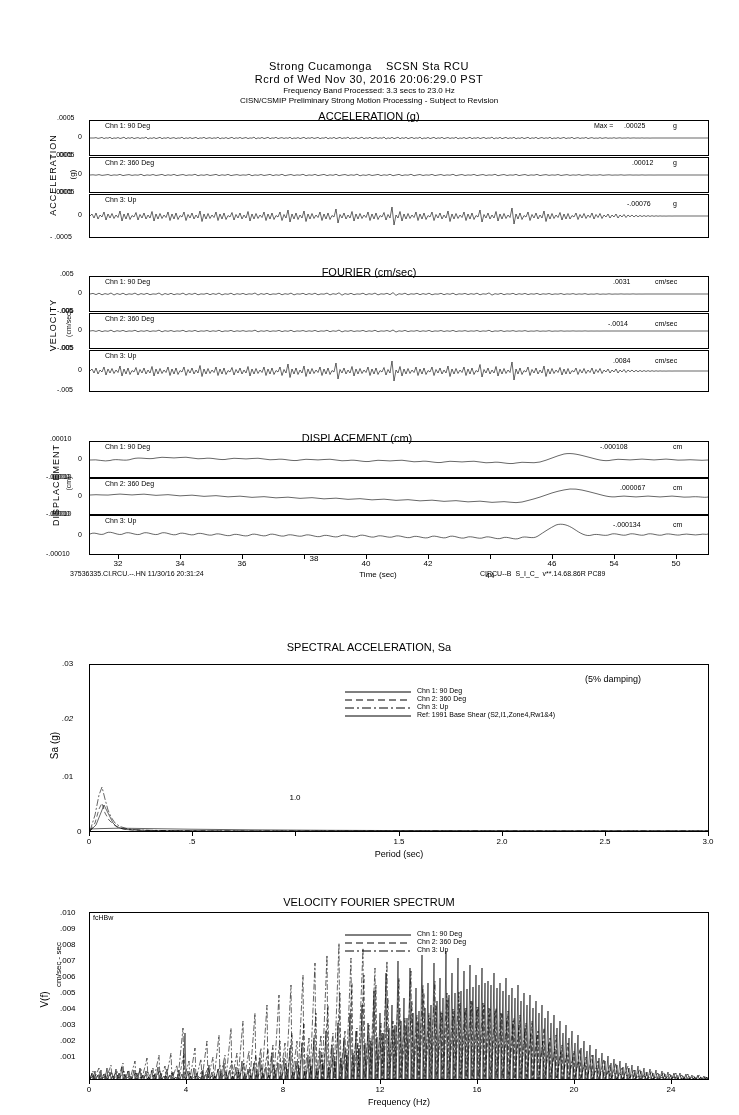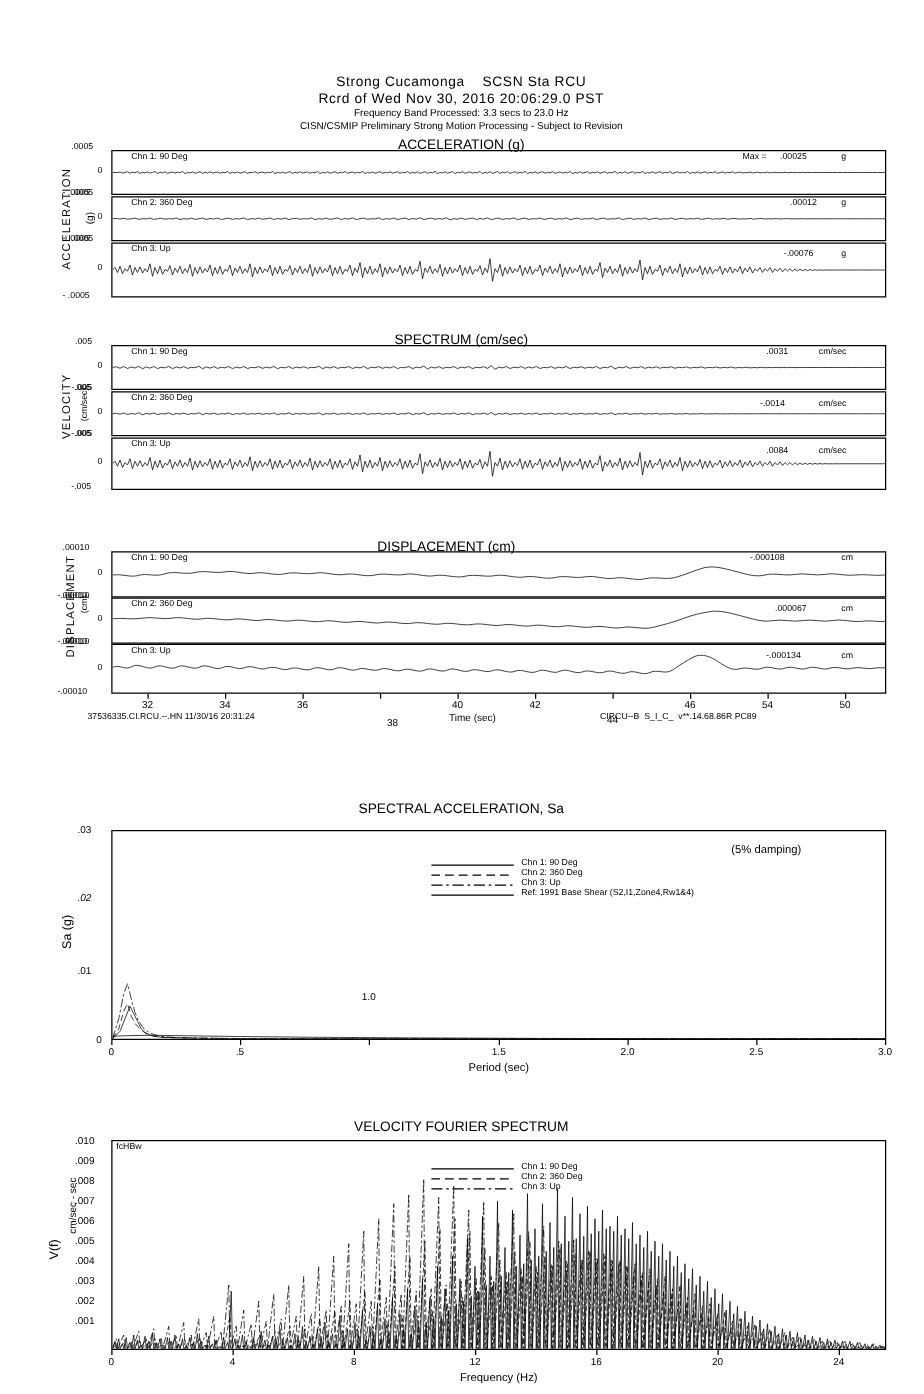--- a/index.html
+++ b/index.html
@@ -59,21 +59,21 @@
       <path class="trace" d="M0,21 L2,19 L4,23 L6,18 L8,24 L10,20 L12,22 L14,17 L16,25 L18,19 L20,23 L22,18.5 L24,23.5 L26,20 L28,22.5 L30,16 L32,26 L34,19 L36,24 L38,18 L40,24.5 L42,20.5 L44,22 L46,17.5 L48,25 L50,19.5 L52,23 L54,18 L56,24 L58,20 L60,23 L62,16.5 L64,26 L66,19 L68,24 L70,18.5 L72,23.5 L74,20 L76,22.5 L78,17 L80,25.5 L82,19 L84,24 L86,18 L88,24.5 L90,20.5 L92,22 L94,17 L96,25.5 L98,19.5 L100,23 L102,18 L104,24 L106,20 L108,23 L110,16 L112,26.5 L114,19 L116,24 L118,18.5 L120,23.5 L122,20 L124,22.5 L126,17 L128,25.5 L130,19 L132,24 L134,18 L136,24.5 L138,20.5 L140,22 L142,17.5 L144,25 L146,19.5 L148,23 L150,18 L152,24 L154,20 L156,23 L158,16.5 L160,26 L162,19 L164,24 L166,18.5 L168,23.5 L170,20 L172,22.5 L174,17 L176,25.5 L178,19 L180,24 L182,18 L184,24.5 L186,20.5 L188,22 L190,17 L192,25.5 L194,19.5 L196,23 L198,15 L200,27 L202,19 L204,24 L206,18 L208,24.5 L210,20 L212,23 L214,16 L216,26.5 L218,19 L220,24 L222,18.5 L224,23.5 L226,20 L228,22.5 L230,17 L232,25.5 L234,19 L236,24 L238,18 L240,24.5 L242,20.5 L244,22 L246,14 L248,28 L250,19.5 L252,23 L254,18 L256,24 L258,20 L260,23 L262,16.5 L264,26 L266,19 L268,24 L270,18.5 L272,23.5 L274,20 L276,22.5 L278,17 L280,25.5 L282,19 L284,24 L286,18 L288,24.5 L290,20.5 L292,22 L294,17.5 L296,25 L298,19.5 L300,23 L302,12 L304,30 L306,20 L308,23 L310,16.5 L312,26 L314,19 L316,24 L318,18.5 L320,23.5 L322,20 L324,22.5 L326,17 L328,25.5 L330,19 L332,24 L334,18 L336,24.5 L338,20.5 L340,22 L342,17 L344,25.5 L346,19.5 L348,23 L350,18 L352,24 L354,20 L356,23 L358,16 L360,26.5 L362,19 L364,24 L366,18.5 L368,23.5 L370,20 L372,22.5 L374,17 L376,25.5 L378,19 L380,24 L382,18 L384,24.5 L386,20.5 L388,22 L390,15 L392,27 L394,19.5 L396,23 L398,18 L400,24 L402,20 L404,23 L406,16.5 L408,26 L410,19 L412,24 L414,18.5 L416,23.5 L418,20 L420,22.5 L422,13 L424,29 L426,19 L428,24 L430,18 L432,24.5 L434,20.5 L436,22 L438,17 L440,25.5 L442,19.5 L444,23 L446,18 L448,24 L450,20 L452,23 L454,16 L456,26.5 L458,19 L460,24 L462,18.5 L464,23.5 L466,20 L468,22.5 L470,17.5 L472,25 L474,19 L476,24 L478,18.5 L480,24 L482,20.5 L484,22 L486,18 L488,24.5 L490,19.5 L492,23 L494,18.5 L496,23.5 L498,20 L500,22.5 L502,18 L504,24 L506,19.5 L508,22.5 L510,18.5 L512,23.5 L514,20 L516,22 L518,19 L520,23 L522,20 L524,22 L526,19 L528,23 L530,20 L532,22 L534,19.5 L536,22.5 L538,20 L540,21.8 L542,20 L544,22 L546,20.2 L548,21.8 L550,20.4 L552,21.6 L554,20.5 L556,21.5 L558,20.6 L560,21.4 L562,20.7 L564,21.3 L566,20.8 L568,21.2 L570,20.9 L572,21.1 L574,21 L576,21.1 L578,21 L580,21 L582,21.05 L584,21 L586,21 L588,21 L590,21 L592,21 L594,21 L596,21 L598,21 L600,21 L602,21 L604,21 L606,21 L608,21 L610,21 L612,21 L614,21 L616,21 L618,21"></path>
     </svg>
   </div>
   <div class="t" style="left:105px;top:196px;font-size:7px;">Chn 3: Up</div>
   <div class="t" style="left:627px;top:200px;font-size:7px;">-.00076</div>
   <div class="t" style="left:673px;top:200px;font-size:7px;">g</div>
   <div class="t" style="left:57px;top:188px;font-size:7px;">.0005</div>
   <div class="t" style="left:78px;top:211px;font-size:7px;">0</div>
   <div class="t" style="left:50px;top:233px;font-size:7px;">- .0005</div>
 
-  <div class="t ctr" style="left:369px;top:266px;font-size:11px;">SPECTRUM (cm/sec)</div>
+  <div class="t ctr" style="left:369px;top:266px;font-size:11px;">FOURIER (cm/sec)</div>
 
   <div class="t rot" style="left:-7px;top:320px;width:120px;text-align:center;font-size:9px;letter-spacing:1px;transform:rotate(-90deg);">VELOCITY</div>
   <div class="t rot" style="left:8px;top:320px;width:120px;text-align:center;font-size:7px;transform:rotate(-90deg);">(cm/sec)</div>
 
   <div class="box" style="left:89px;top:276px;width:620px;height:36px;">
     <svg width="618" height="34" viewBox="0 0 618 34" preserveAspectRatio="none">
       <path class="trace" d="M0,17 L3,16.4 L6,17.6 L9,16.2 L12,17.8 L15,16.6 L18,17.4 L21,16.0 L24,18.0 L27,16.5 L30,17.5 L33,16.2 L36,17.8 L39,16.8 L42,17.3 L45,16.1 L48,17.9 L51,16.6 L54,17.4 L57,16.3 L60,17.7 L63,16.9 L66,17.2 L69,16.0 L72,18.0 L75,16.5 L78,17.5 L81,16.3 L84,17.7 L87,16.8 L90,17.3 L93,16.1 L96,17.9 L99,16.6 L102,17.4 L105,16.2 L108,17.8 L111,16.9 L114,17.2 L117,16.3 L120,17.7 L123,16.6 L126,17.4 L129,16.1 L132,17.9 L135,16.8 L138,17.3 L141,16.2 L144,17.8 L147,16.7 L150,17.3 L153,16.4 L156,17.6 L159,16.8 L162,17.2 L165,16.0 L168,18.0 L171,16.6 L174,17.4 L177,16.3 L180,17.7 L183,16.9 L186,17.2 L189,16.2 L192,17.8 L195,16.7 L198,17.3 L201,16.1 L204,17.9 L207,16.8 L210,17.2 L213,16.3 L216,17.7 L219,16.6 L222,17.4 L225,16.2 L228,17.8 L231,16.9 L234,17.2 L237,16.1 L240,17.9 L243,16.7 L246,17.3 L249,15.8 L252,18.2 L255,16.6 L258,17.4 L261,16.3 L264,17.7 L267,16.9 L270,17.2 L273,16.2 L276,17.8 L279,16.7 L282,17.3 L285,16.1 L288,17.9 L291,16.8 L294,17.2 L297,16.3 L300,17.7 L303,15.6 L306,18.4 L309,16.7 L312,17.3 L315,16.2 L318,17.8 L321,16.8 L324,17.2 L327,16.3 L330,17.7 L333,16.6 L336,17.4 L339,16.2 L342,17.8 L345,16.9 L348,17.2 L351,16.3 L354,17.7 L357,16.7 L360,17.3 L363,16.2 L366,17.8 L369,16.8 L372,17.2 L375,16.4 L378,17.6 L381,16.7 L384,17.3 L387,16.2 L390,17.8 L393,16.8 L396,17.2 L399,15.9 L402,18.1 L405,16.7 L408,17.3 L411,16.3 L414,17.7 L417,16.8 L420,17.2 L423,16.3 L426,17.7 L429,16.7 L432,17.3 L435,16.4 L438,17.6 L441,16.8 L444,17.2 L447,16.4 L450,17.6 L453,16.8 L456,17.2 L459,16.5 L462,17.5 L465,16.9 L468,17.2 L471,16.5 L474,17.5 L477,16.9 L480,17.2 L483,16.6 L486,17.4 L489,16.9 L492,17.2 L495,16.6 L498,17.4 L501,17 L504,17.2 L507,16.7 L510,17.3 L513,17 L516,17.2 L519,16.8 L522,17.2 L525,17 L528,17.1 L531,16.9 L534,17.1 L537,17 L540,17.1 L543,16.9 L546,17.1 L549,17 L552,17.05 L555,17 L558,17 L561,17 L564,17 L567,17 L570,17 L573,17 L576,17 L579,17 L582,17 L585,17 L588,17 L591,17 L594,17 L597,17 L600,17 L603,17 L606,17 L609,17 L612,17 L615,17 L618,17"></path>
     </svg>
   </div>
   <div class="t" style="left:105px;top:278px;font-size:7px;">Chn 1: 90 Deg</div>
@@ -155,21 +155,21 @@
   <div class="tick" style="left:366px;top:555px;width:1px;height:4px;"></div>
   <div class="tick" style="left:428px;top:555px;width:1px;height:4px;"></div>
   <div class="tick" style="left:490px;top:555px;width:1px;height:4px;"></div>
   <div class="tick" style="left:552px;top:555px;width:1px;height:4px;"></div>
   <div class="tick" style="left:614px;top:555px;width:1px;height:4px;"></div>
   <div class="tick" style="left:676px;top:555px;width:1px;height:4px;"></div>
 
   <div class="t ctr" style="left:118px;top:559px;font-size:8px;">32</div>
   <div class="t ctr" style="left:180px;top:559px;font-size:8px;">34</div>
   <div class="t ctr" style="left:242px;top:559px;font-size:8px;">36</div>
-  <div class="t ctr" style="left:304px;top:574px;font-size:8px;padding-left:20px;">38</div>
+  <div class="t ctr" style="left:304px;top:554px;font-size:8px;padding-left:20px;">38</div>
   <div class="t ctr" style="left:366px;top:559px;font-size:8px;">40</div>
   <div class="t ctr" style="left:428px;top:559px;font-size:8px;">42</div>
   <div class="t ctr" style="left:490px;top:559px;font-size:8px;margin-top:12px;">44</div>
   <div class="t ctr" style="left:552px;top:559px;font-size:8px;">46</div>
   <div class="t ctr" style="left:614px;top:559px;font-size:8px;">54</div>
   <div class="t ctr" style="left:676px;top:559px;font-size:8px;">50</div>
 
   <div class="t ctr" style="left:378px;top:570px;font-size:8px;">Time (sec)</div>
   <div class="t" style="left:70px;top:570px;font-size:7px;">37536335.CI.RCU.--.HN 11/30/16 20:31:24</div>
   <div class="t" style="left:480px;top:570px;font-size:7px;">CIRCU--B  S_I_C_  v**.14.68.86R PC89</div>

